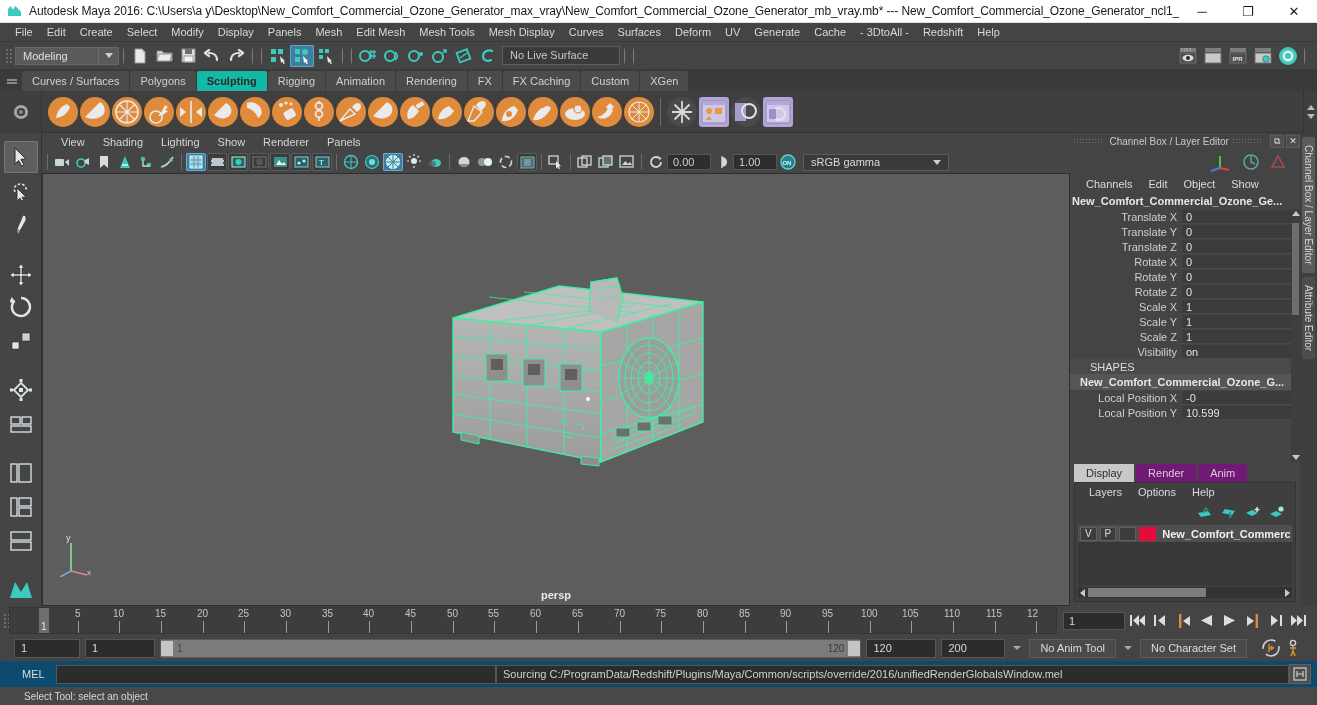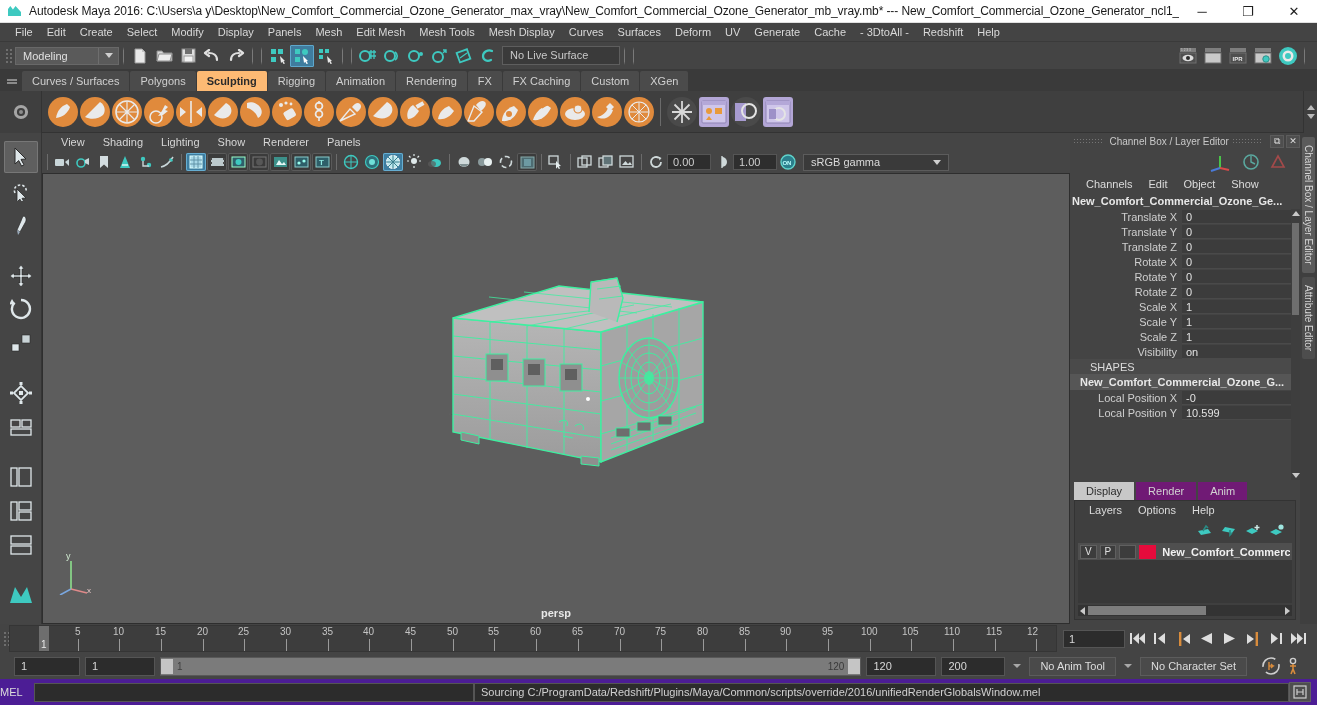--- a/index.html
+++ b/index.html
@@ -78,21 +78,21 @@
     height: 22px; background: #3a3a3a; display: flex; align-items: flex-end; flex: 0 0 22px;
     padding-left: 2px;
   }
   .shelftabs .grip2 { width:20px; height:22px; display:flex; align-items:center; justify-content:center;}
   .shelftabs .grip2 i{ width:10px; height:2px; background:#8b8b8b; box-shadow: 0 3px 0 #8b8b8b;}
   .shelf-tab {
     height: 20px; line-height: 20px; padding: 0 10px; font-size: 11px; color: #d0d0d0;
     background: #4b4b4b; margin-right: 1px; border-top-left-radius:2px; border-top-right-radius:2px;
     white-space: nowrap; cursor: default;
   }
-  .shelf-tab.sel { background: #fdba74; color: #2b2b2b; font-weight: bold; }
+  .shelf-tab.sel { background: #14b8a6; color: #2b2b2b; font-weight: bold; }
 
   
   .shelfbar {
     height: 42px; background: #3f3f3f; display: flex; align-items: center; flex: 0 0 42px;
     position: relative; border-bottom: 1px solid #333;
   }
   .shelfbar .left-box {
     width: 42px; height: 42px; flex: 0 0 42px; display:flex; align-items:center; justify-content:center;
     background:#3f3f3f; border-right:1px solid #333;
   }
@@ -270,21 +270,21 @@
   .range-slider .v1 { font-size: 10px; color: #404040; padding-left: 4px; }
   .range-slider .v2 { font-size: 10px; color: #3a3a3a; margin-left: auto; padding-right: 4px; }
   .combo-caret { width: 14px; display:flex; align-items:center; justify-content:center;}
   .caret-sm { width:0;height:0;border-left:4px solid transparent;border-right:4px solid transparent;border-top:4px solid #a8a8a8;}
   .anim-box {
     height: 19px; background: #4a4a4a; border: 1px solid #5c5c5c; color: #ddd; font-size: 11px;
     line-height: 17px; padding: 0 10px;
   }
 
   
-  .melrow { height: 26px; background: #4c1d95; display: flex; align-items: center; flex: 0 0 26px; gap: 0; }
+  .melrow { height: 26px; background: #0c4a6e; display: flex; align-items: center; flex: 0 0 26px; gap: 0; padding-left: 22px;}
   .mel-label { font-size: 11px; color: #dcdcdc; width: 34px; flex:0 0 34px;}
   .mel-input { width: 440px; flex:0 0 440px; height: 19px; background: #2c2c2c; border: 1px solid #555; }
   .mel-output {
     flex: 1 1 auto; height: 19px; background: #2c2c2c; border: 1px solid #555; color: #d0d0d0;
     font-size: 11px; line-height: 17px; padding-left: 6px; overflow: hidden; white-space: nowrap;
     text-align:left; min-width:0;
   }
   .mel-btn { width: 22px; height: 20px; flex:0 0 22px; display:flex;align-items:center;justify-content:center; background:#4e4e4e; border:1px solid #606060;}
 
   
@@ -1320,13 +1320,16 @@
     <div class="mel-output">Sourcing C:/ProgramData/Redshift/Plugins/Maya/Common/scripts/override/2016/unifiedRenderGlobalsWindow.mel</div>
     <div class="mel-btn">
       <svg width="14" height="14" viewBox="0 0 14 14">
           <rect x="1" y="1" width="12" height="12" fill="none" stroke="#cfcfcf" stroke-width="1.2"></rect>
           <path d="M4 4v6M10 4v6M4 7h6" stroke="#cfcfcf" stroke-width="1.2"></path>
         </svg>
     </div>
     <div style="width:6px"></div>
   </div>
 
+  <div class="helprow">
+    <span>Select Tool: select an object</span>
+  </div>
 </div>
 
 </body></html>

